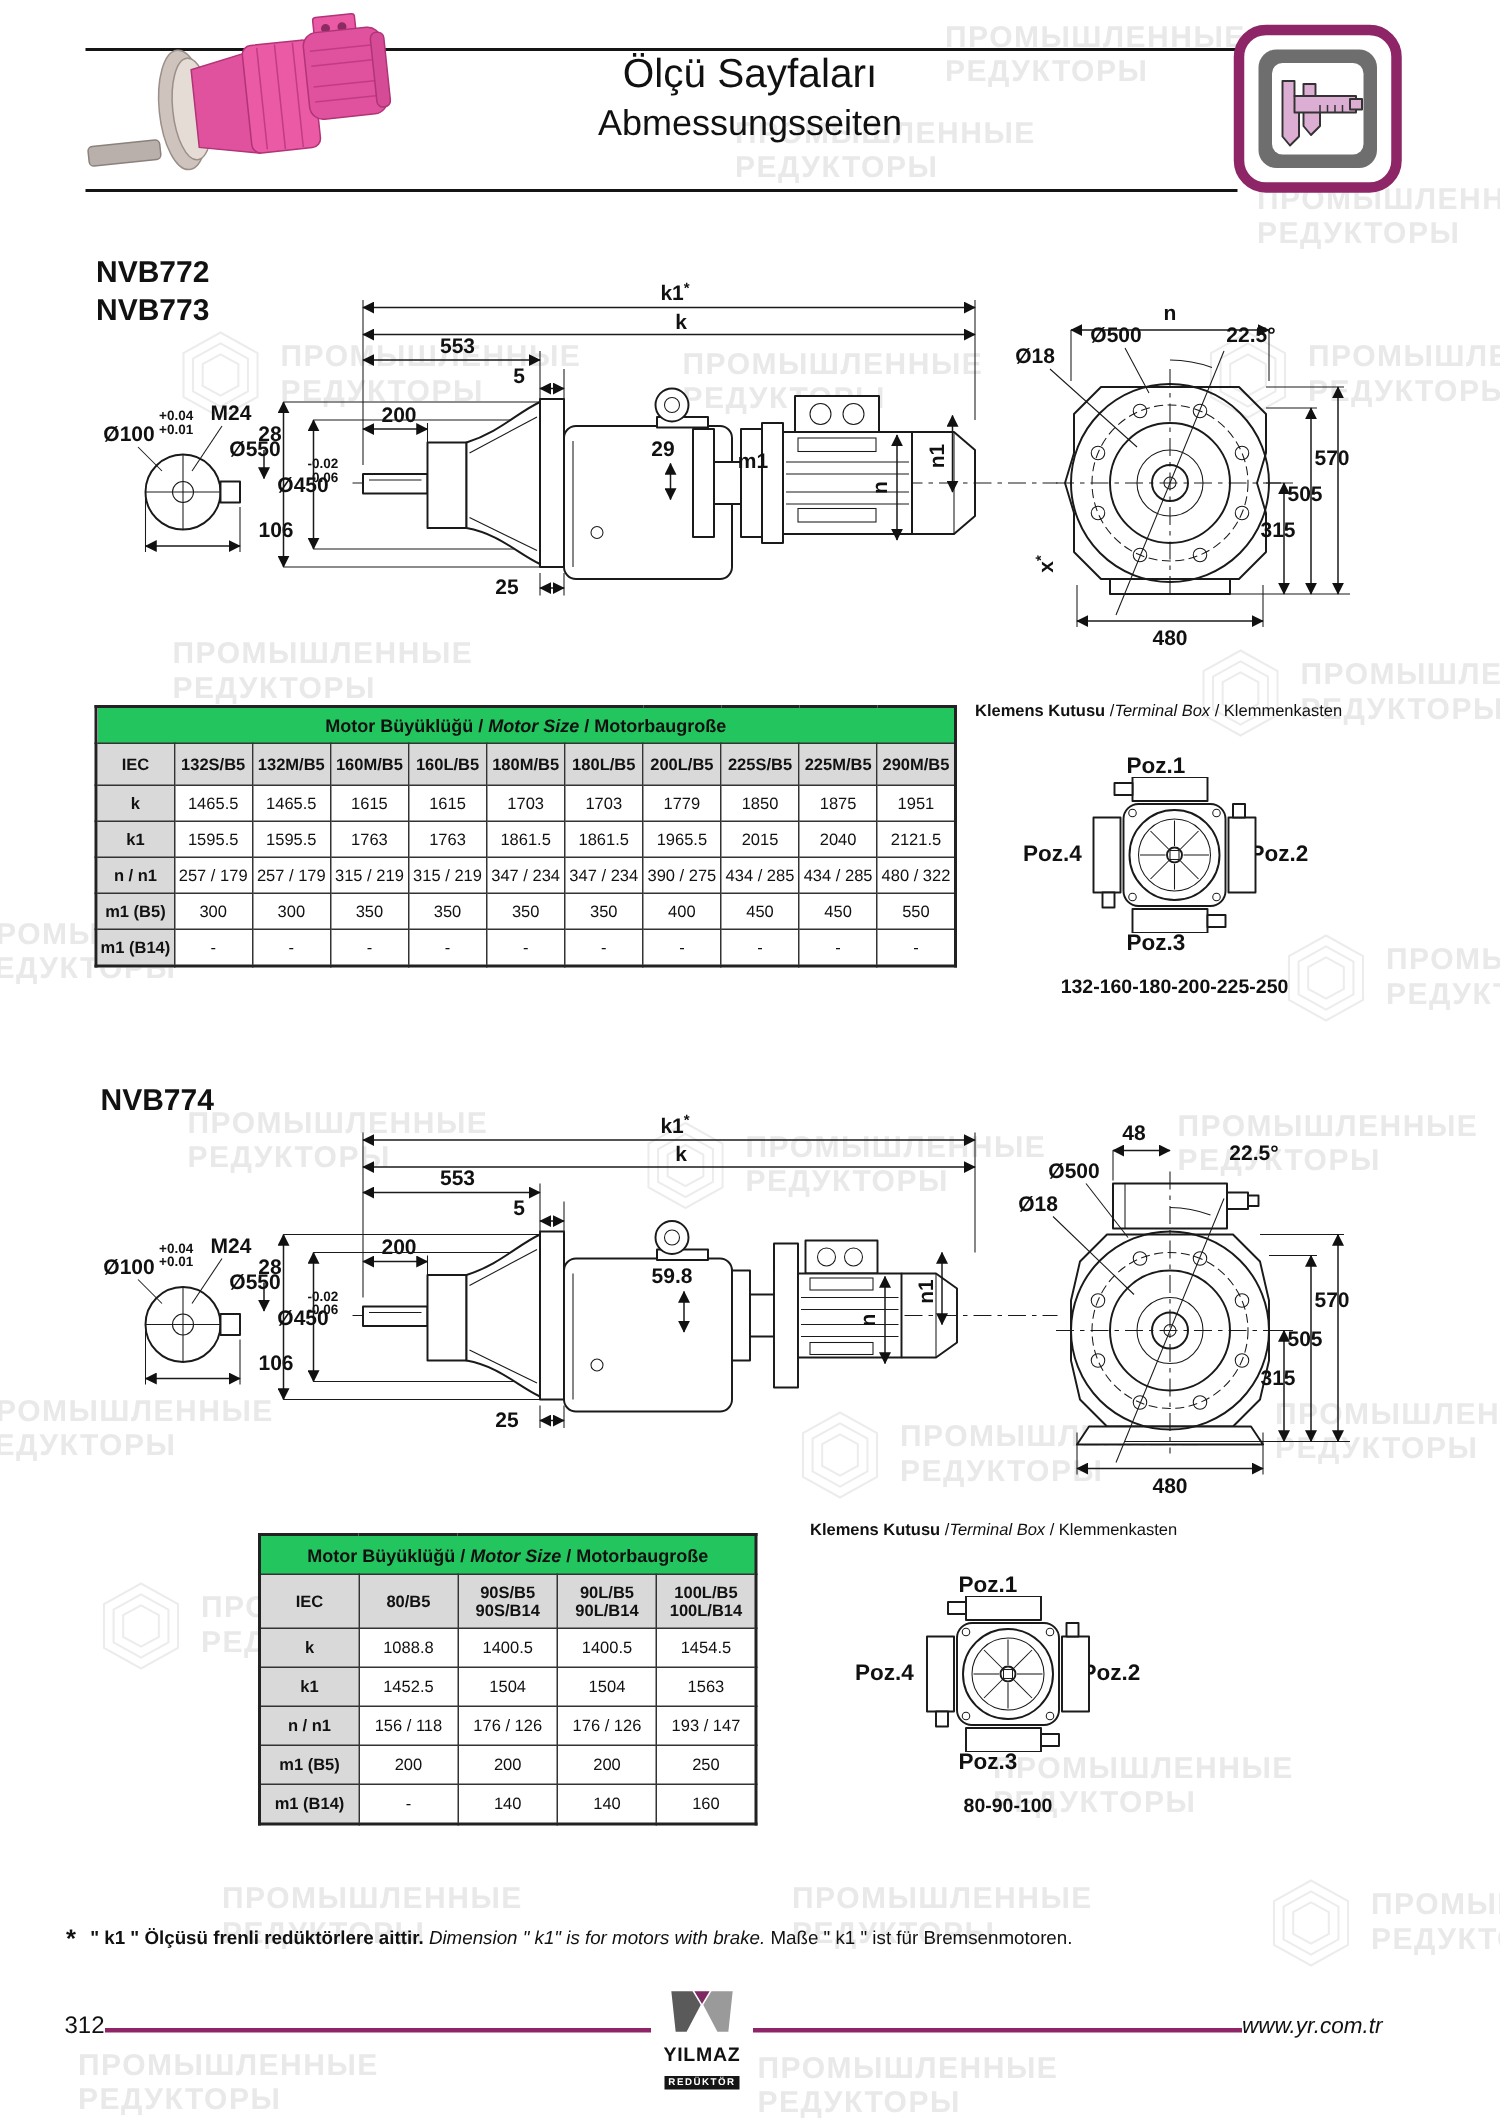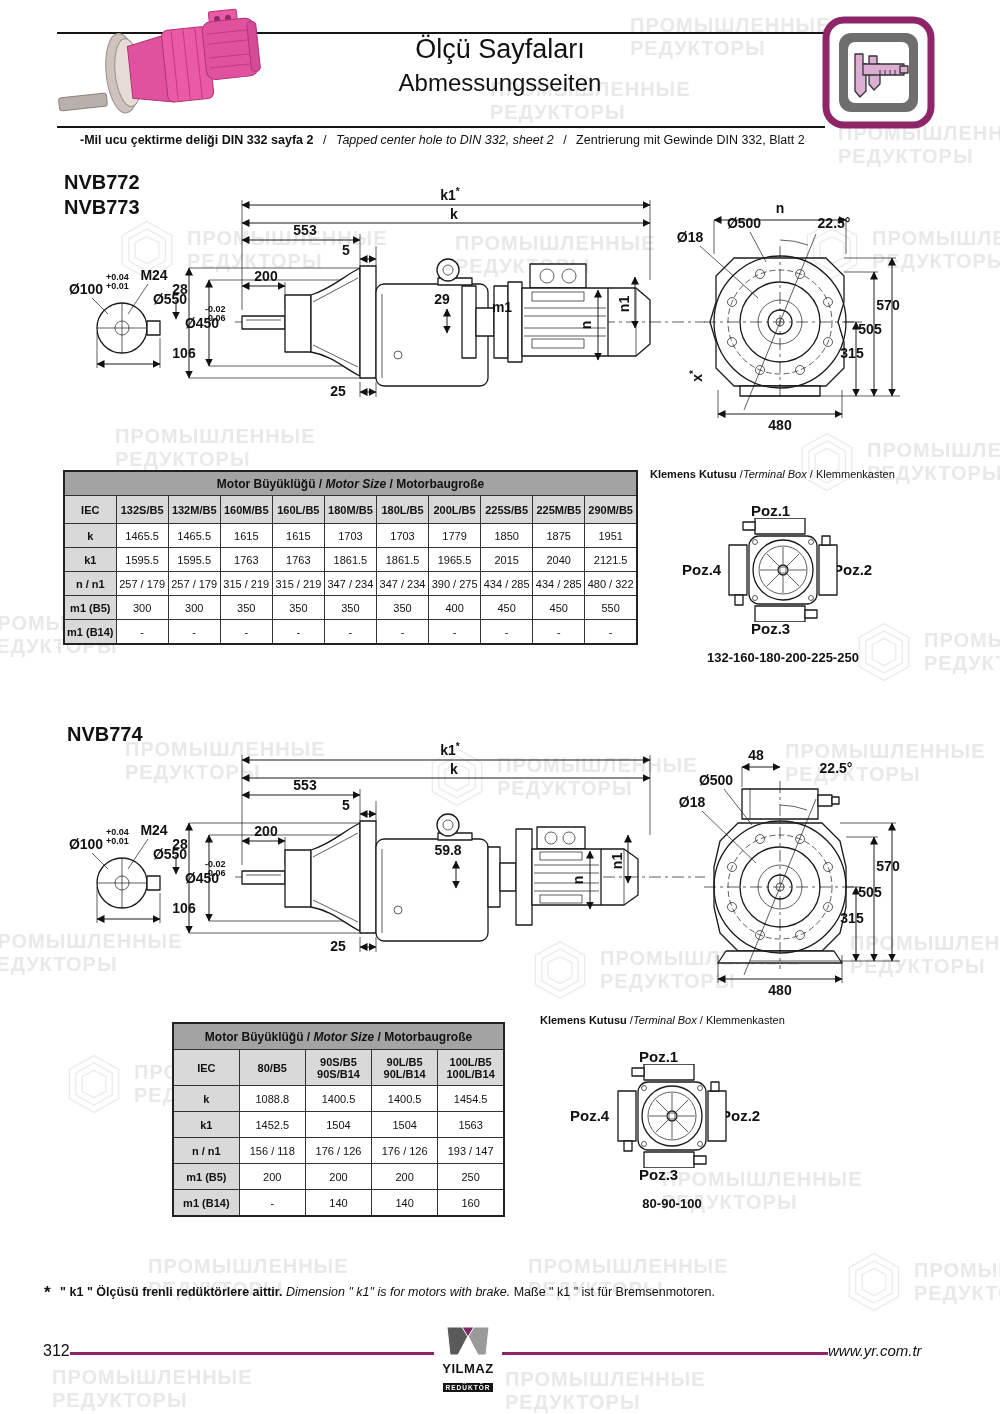--- a/index.html
+++ b/index.html
@@ -19,21 +19,21 @@
   .hdr-title .t2{font-size:24px;font-style:italic;margin:0 0 4px 0;}
   .hdr-title .t3{font-size:24px;margin:0;}
   .note-line{position:absolute;left:80px;top:133px;font-size:12.5px;white-space:nowrap;}
   .note-line .sep{margin:0 6px;}
   .models{position:absolute;font-size:20px;font-weight:bold;line-height:1.25;}
   
   table.dim{border-collapse:collapse;position:absolute;background:#fff;
             border:2px solid #222;table-layout:fixed;}
   table.dim th,table.dim td{border:1px solid #333;text-align:center;vertical-align:middle;
             font-size:11px;padding:0 2px;overflow:hidden;}
-  table.dim .t-title{background:#a3a3a3;font-size:12px;height:25px;}
+  table.dim .t-title{background:#22c55e;font-size:12px;height:25px;}
   table.dim th{background:#d9d9d9;}
   table.dim td{background:#fff;}
   #table1{left:63px;top:470px;width:575px;}
   #table1 th,#table1 td{height:23px;}
   #table1 tr.hdr th{height:27px;}
   #table2{left:172px;top:1022px;width:333px;}
   #table2 th,#table2 td{height:25px;}
   #table2 tr.hdr th{height:35px;}
   
   .term-title{position:absolute;font-size:11px;white-space:nowrap;}
@@ -245,27 +245,20 @@
         <rect x="78" y="50" width="8" height="7"></rect>
       </g>
       <g stroke="#333" stroke-width="1">
         <line x1="58" y1="54" x2="58" y2="59"></line>
           <line x1="63" y1="54" x2="63" y2="59"></line>
         <line x1="68" y1="54" x2="68" y2="59"></line>
           <line x1="73" y1="54" x2="73" y2="59"></line>
       </g>
     </svg>
 
-    <div class="note-line">
-      <b class="tr">-Mil ucu çektirme deliği DIN 332 sayfa 2</b>
-      <span class="sep">/</span>
-      <i class="en">Tapped center hole to DIN 332, sheet 2</i>
-      <span class="sep">/</span>
-      <span>Zentrierung mit Gewinde DIN 332, Blatt 2</span>
-    </div>
 
     <div class="models" style="left:64px;top:170px">
       <div>NVB772</div>
       <div>NVB773</div>
     </div>
 
     <svg class="abs" style="left:50px;top:182px" width="950" height="285" viewBox="0 0 950 285">
 
       <g>
         <circle cx="72" cy="146" r="25" class="o2"></circle>

